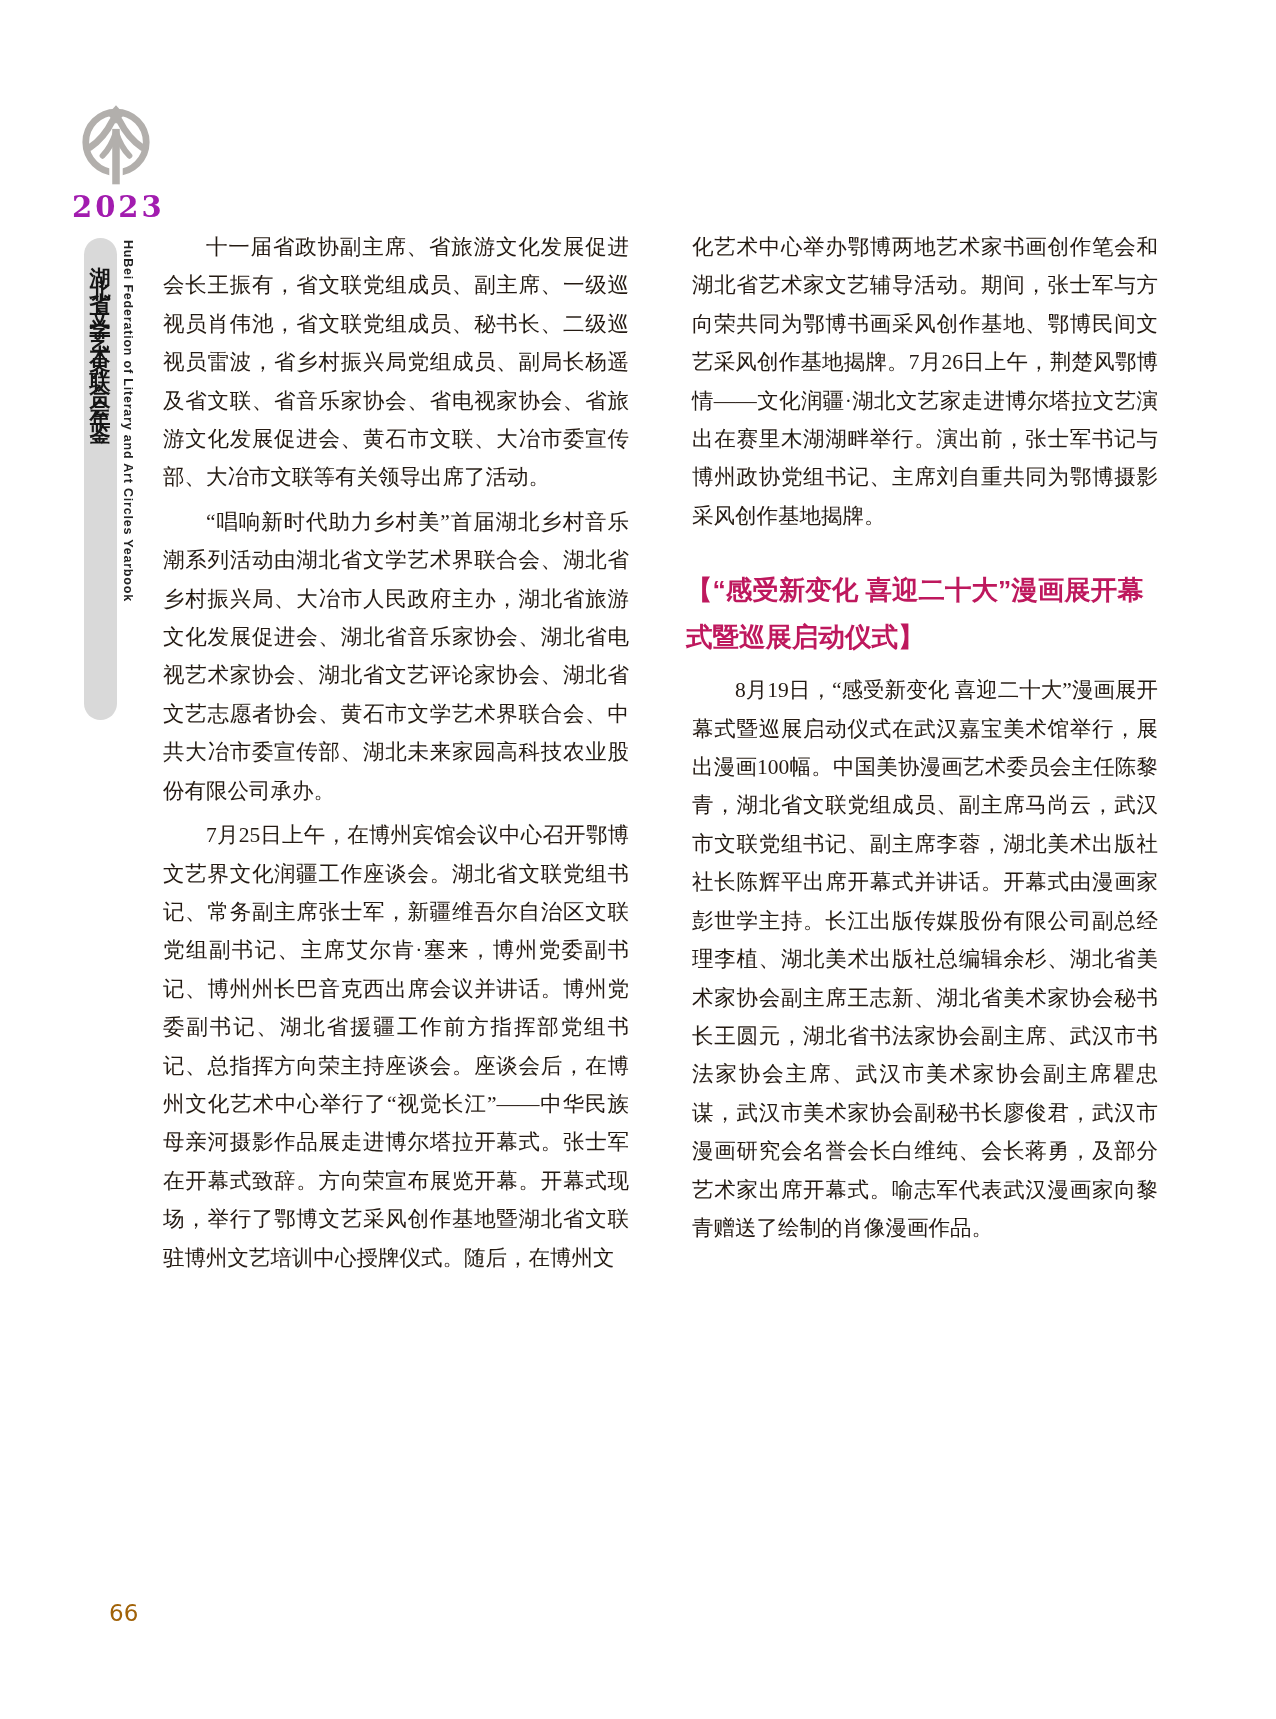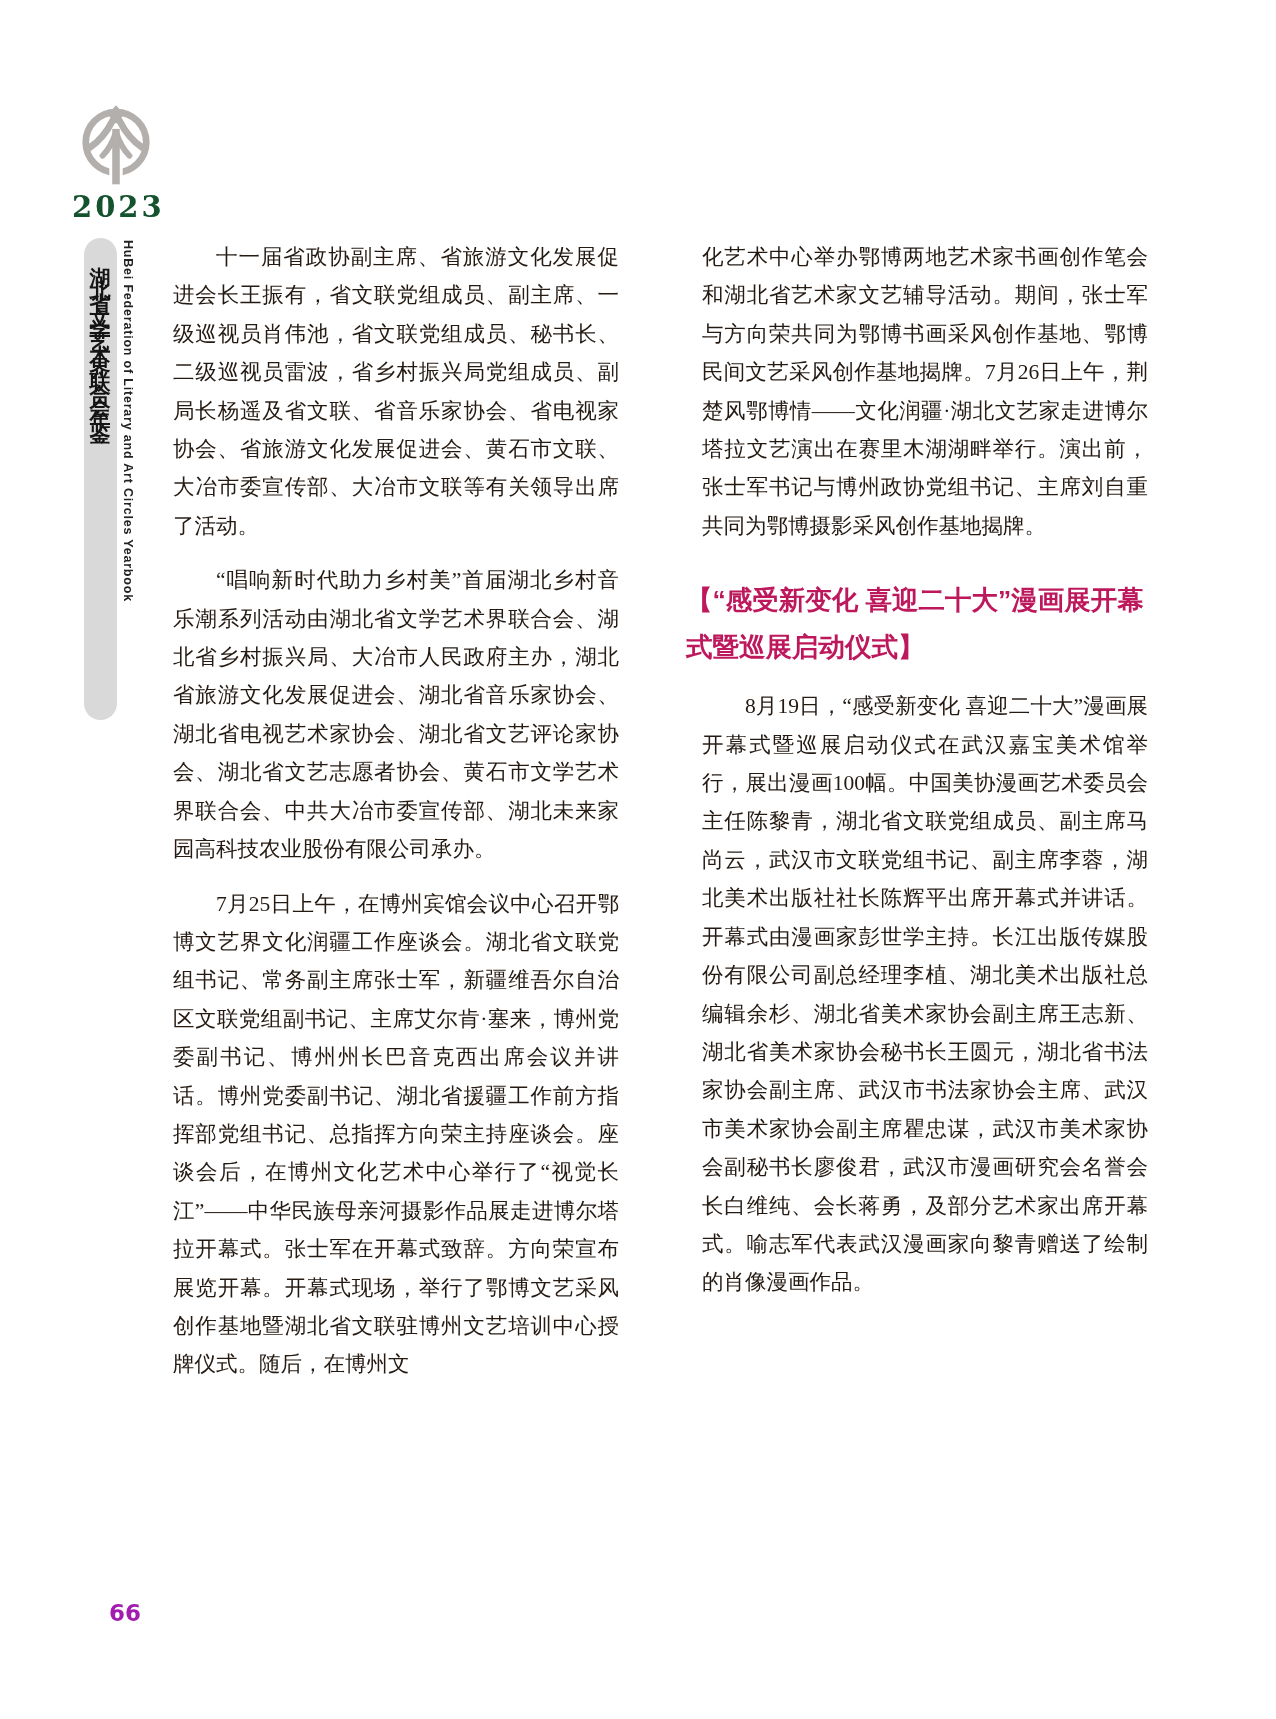--- a/index.html
+++ b/index.html
@@ -24,21 +24,21 @@
   .year {
     position: absolute;
     left: 72px;
     top: 190px;
     width: 88px;
     text-align: center;
     font-family: "DejaVu Serif", serif;
     font-weight: bold;
     font-size: 29px;
     letter-spacing: 3px;
-    color: #14532d;
+    color: #a21caf;
   }
 
   
   .sidebar-cn {
     position: absolute;
     left: 84px;
     top: 238px;
     width: 33px;
     height: 482px;
     background: #d9d9d9;
@@ -73,44 +73,44 @@
     position: absolute;
     top: 222px;
     width: 478px;
     font-size: 21.5px;
     line-height: 38.4px;
     text-align: justify;
   }
   .col-left  { left: 157px; }
   .col-right { left: 686px; }
   .col p {
-    margin: 16px;
+    margin: 6px;
     text-indent: 2em;
   }
   .col p.noindent { text-indent: 0; }
   .col h2 {
     font-family: "Liberation Sans", "DejaVu Sans", sans-serif;
     font-weight: bold;
     font-size: 26.5px;
     line-height: 47px;
     margin: 32px 0 10px 0;
     text-indent: 0;
     text-align: left;
     color: #be185d;
   }
 
   
   .page-number {
     position: absolute;
     left: 109px;
     top: 1600px;
     font-family: "DejaVu Sans", sans-serif;
-    font-weight: bold;
+    font-weight: normal;
     font-size: 23px;
-    color: #a21caf;
+    color: #a16207;
   }
 </style>
 </head>
 <body>
 
 <div class="page">
 
   <div class="logo">
     <svg width="84" height="96" viewBox="0 0 100 112">
       <circle cx="50" cy="54" r="36" fill="none" stroke="#b2afac" stroke-width="8"></circle>

